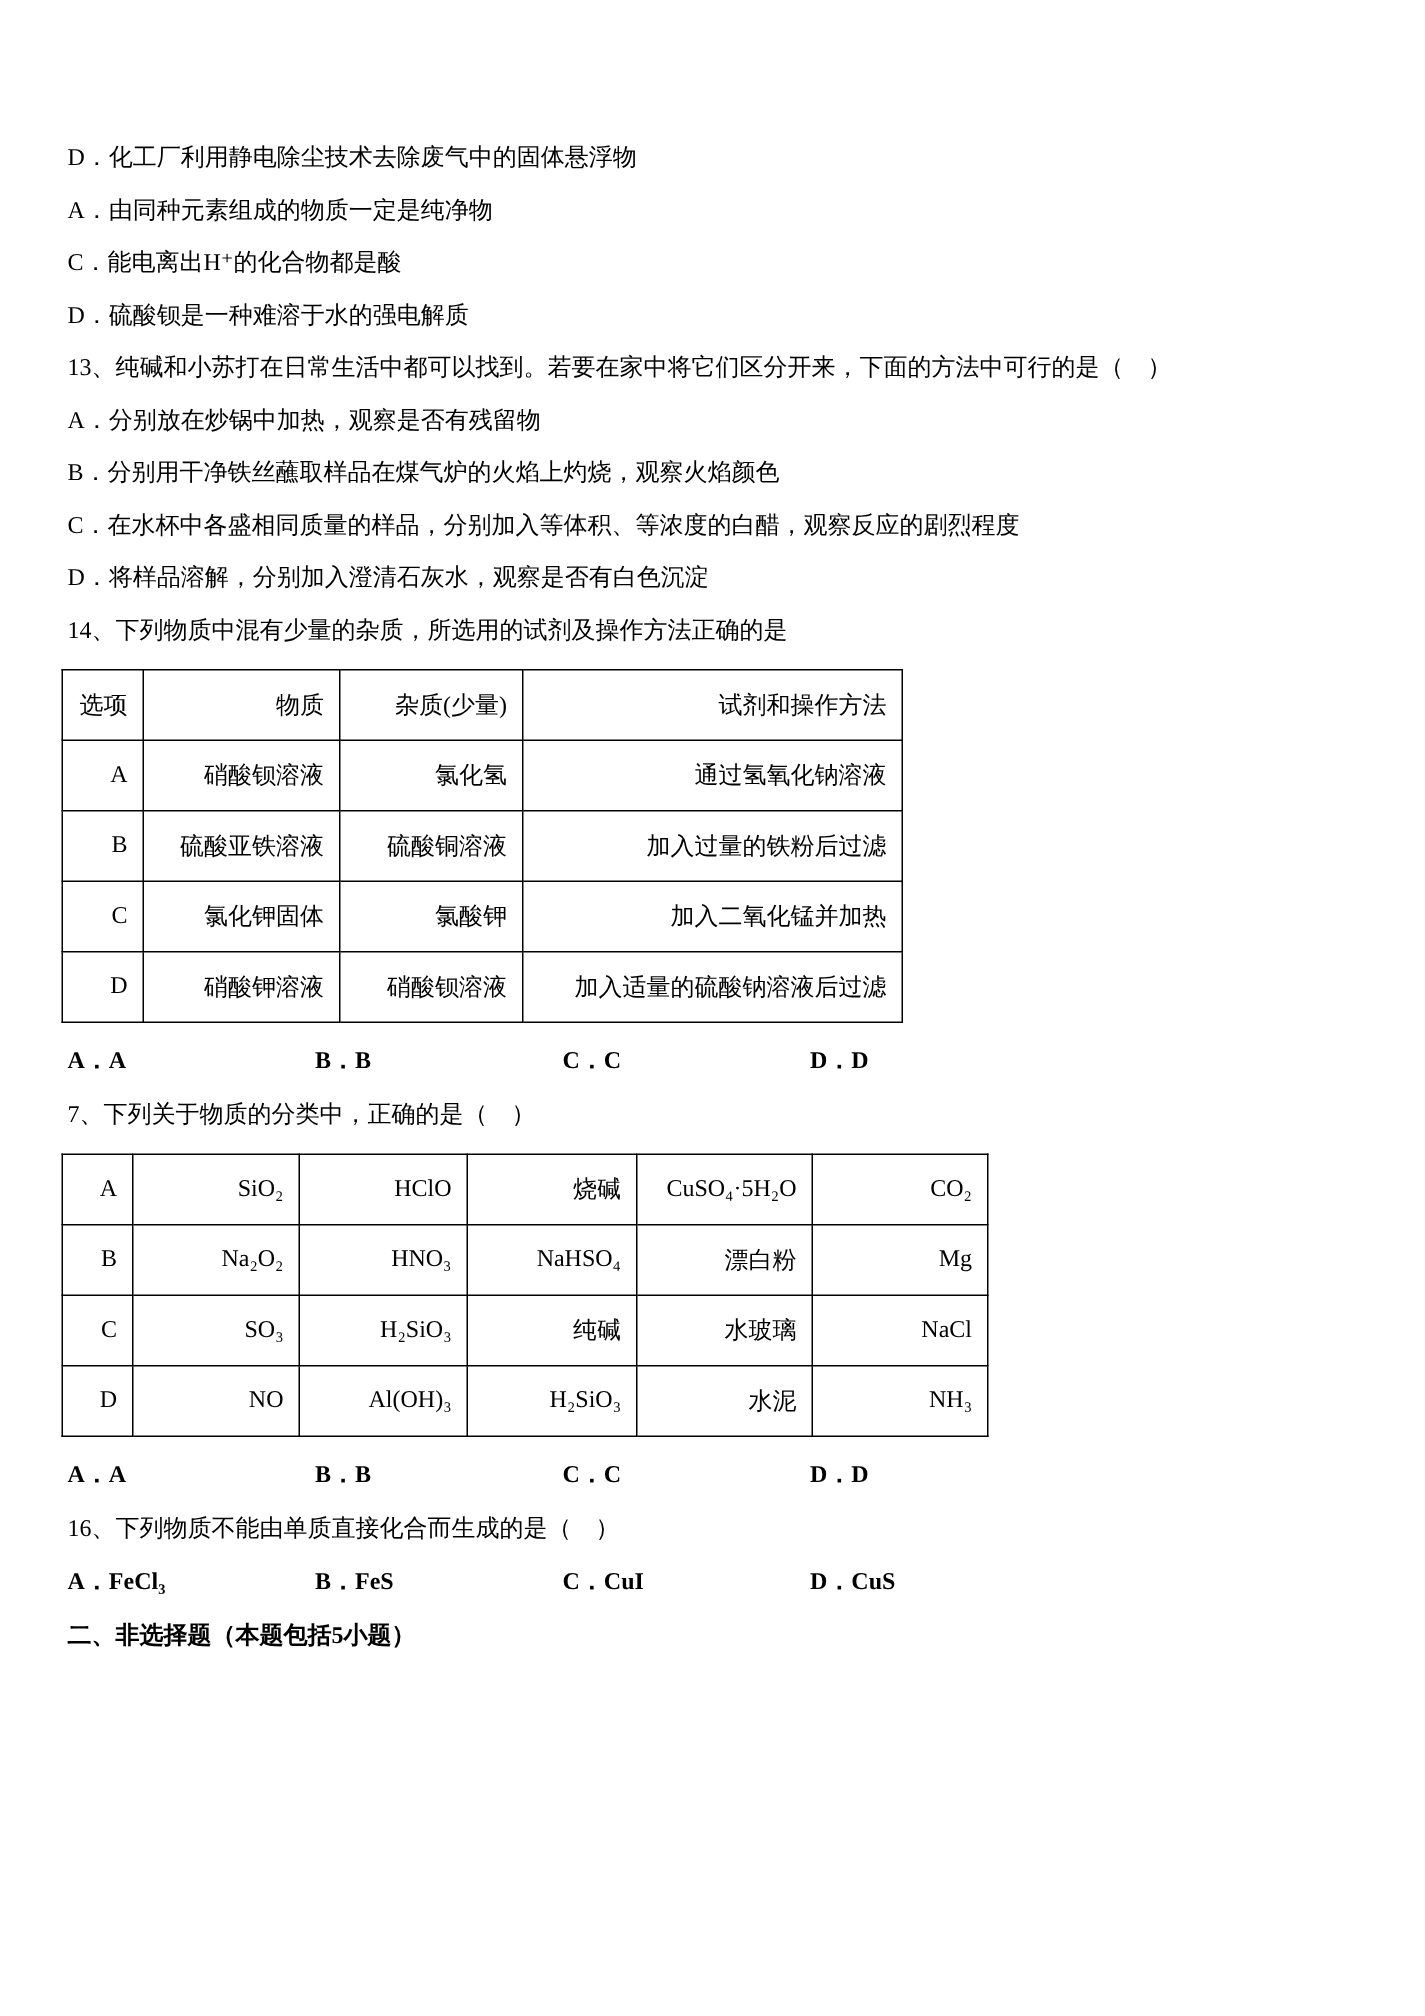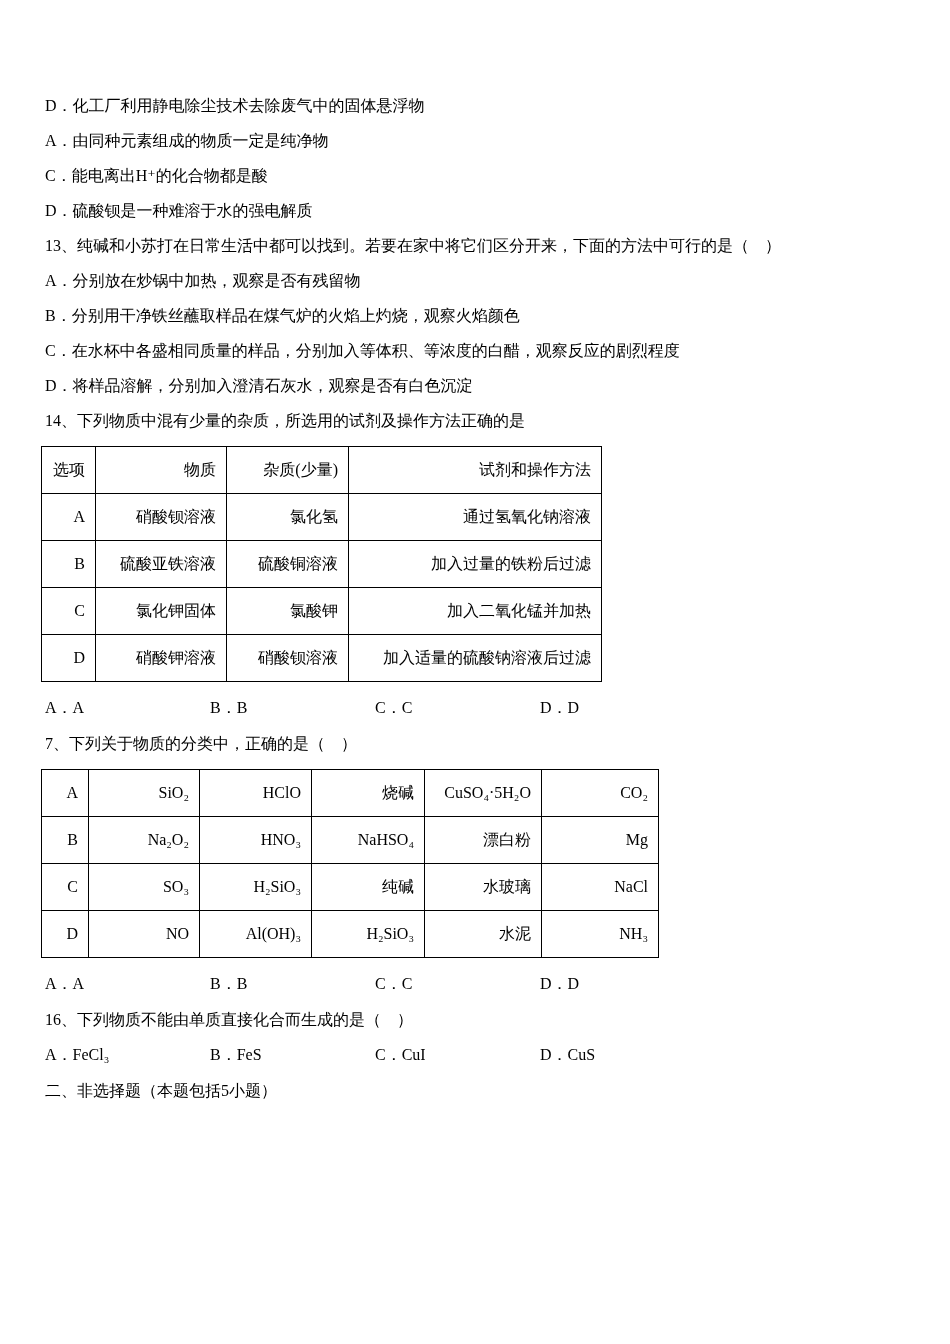--- a/index.html
+++ b/index.html
@@ -3,21 +3,21 @@
 <meta charset="utf-8">
 <style>
   html,body{margin:0;padding:0;background:#ffffff;color:#000;}
   body{
     width:950px;height:1344px;overflow:hidden;
     font-family:"Liberation Serif","DejaVu Serif",serif;
     font-size:16px;
   }
   .page{box-sizing:border-box;padding:96px 26px 0 45px;}
   .line{margin:0 0 15px 0;line-height:20px;}
-  .bold{font-weight:normal;}
+  .bold{font-weight:bold;}
   table.tbl{
     border-collapse:collapse;
     margin:6px 0 16px -4px;
     font-size:16px;
   }
   table.tbl td{
     border:1px solid #000;
     height:47px;
     box-sizing:border-box;
     padding:4px 10px;

